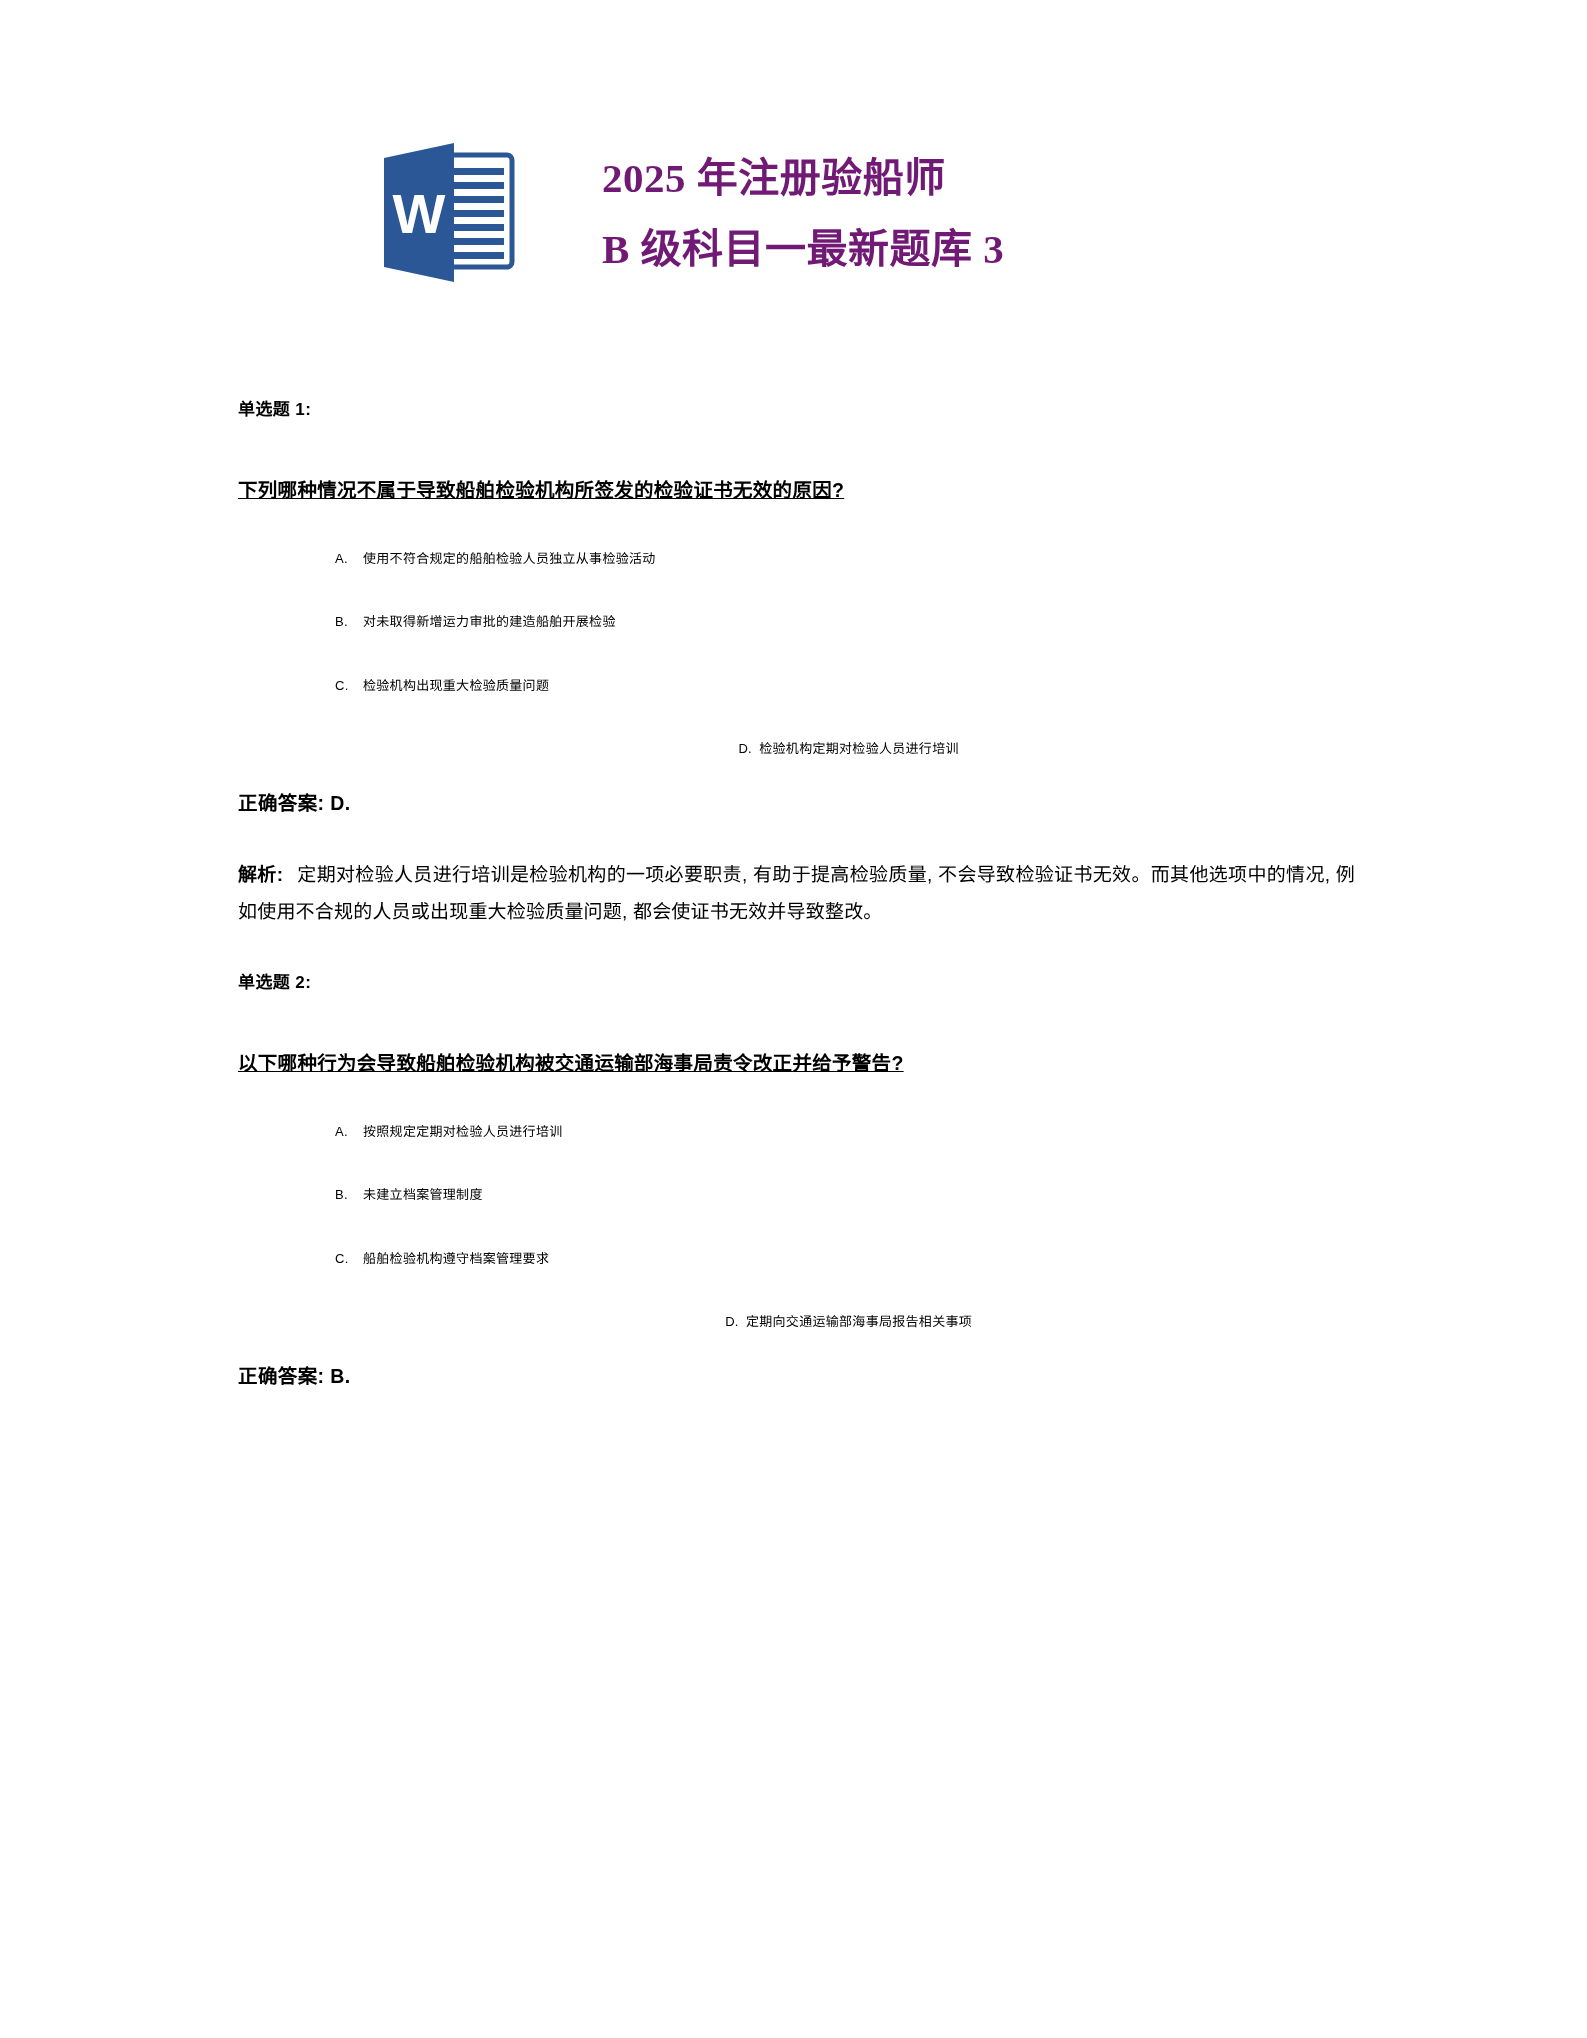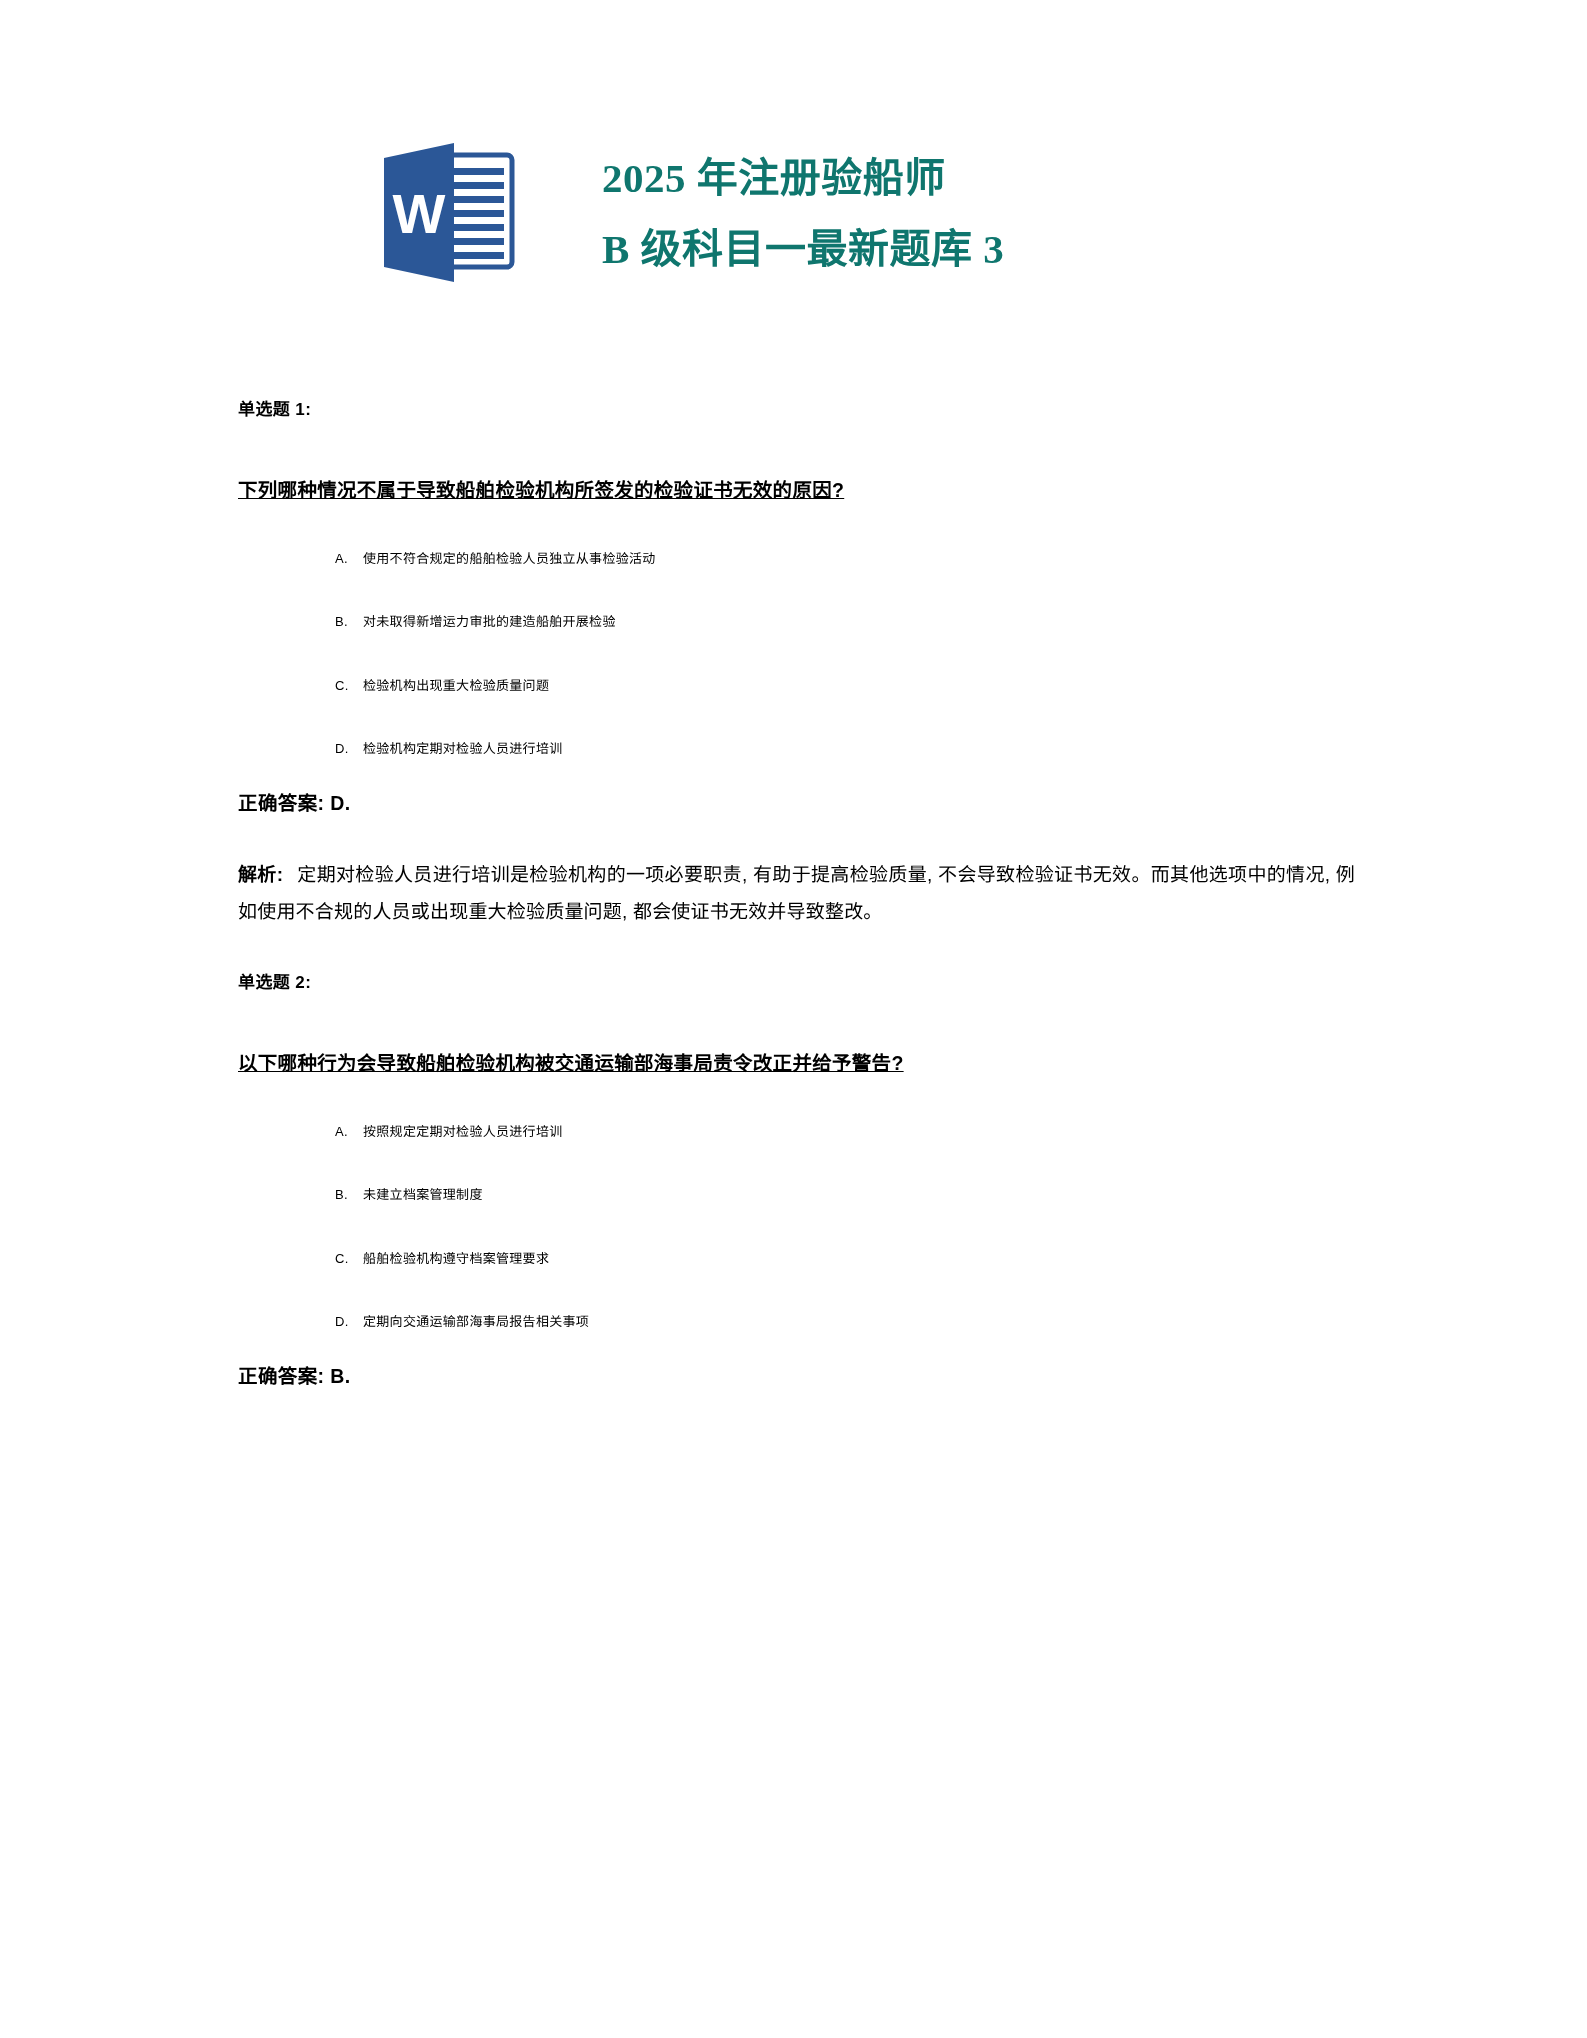--- a/index.html
+++ b/index.html
@@ -50,21 +50,21 @@
     padding-top: 2px;
   }
 
   .title-line {
     font-family: "Liberation Serif", "DejaVu Serif", serif;
     font-size: 41px;
     font-weight: bold;
     line-height: 1.18;
     letter-spacing: 0.5px;
     white-space: nowrap;
-    color: #0f766e;
+    color: #701a75;
   }
 
   
   .content {
     padding-left: 238px;
     padding-right: 232px;
     padding-top: 112px;
   }
 
   .question-block {
@@ -97,20 +97,21 @@
   .option {
     font-size: 13px;
     font-weight: normal;
     line-height: 1.5;
     margin: 0 0 44px 0;
     letter-spacing: 0.3px;
     white-space: nowrap;
   }
   .option:last-child {
     margin-bottom: 0;
+    text-align: center;
   }
   .opt-letter {
     display: inline-block;
     min-width: 28px;
   }
 
   .answer {
     font-size: 19.5px;
     font-weight: bold;
     line-height: 1.5;

